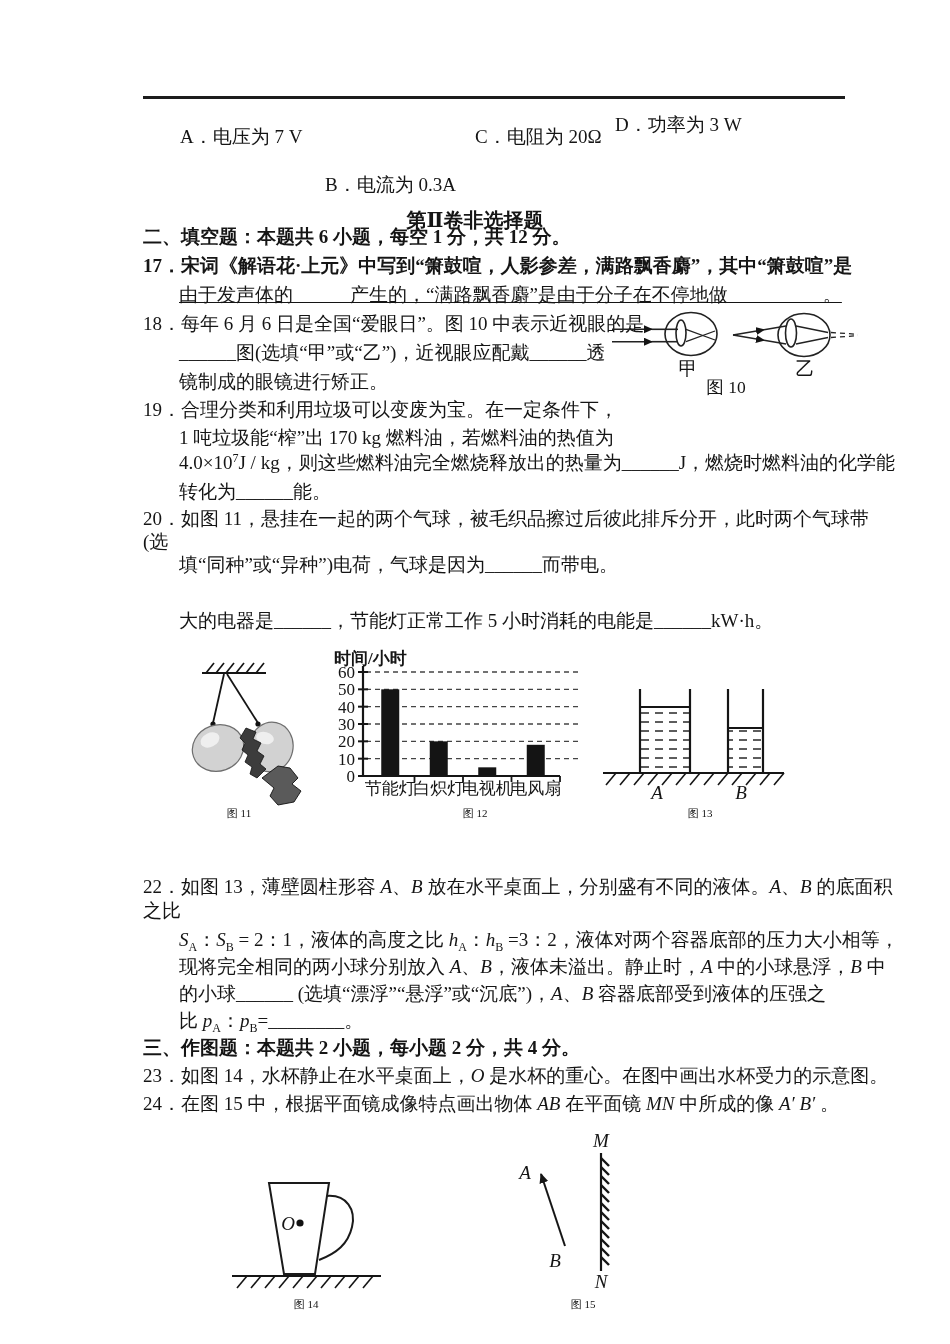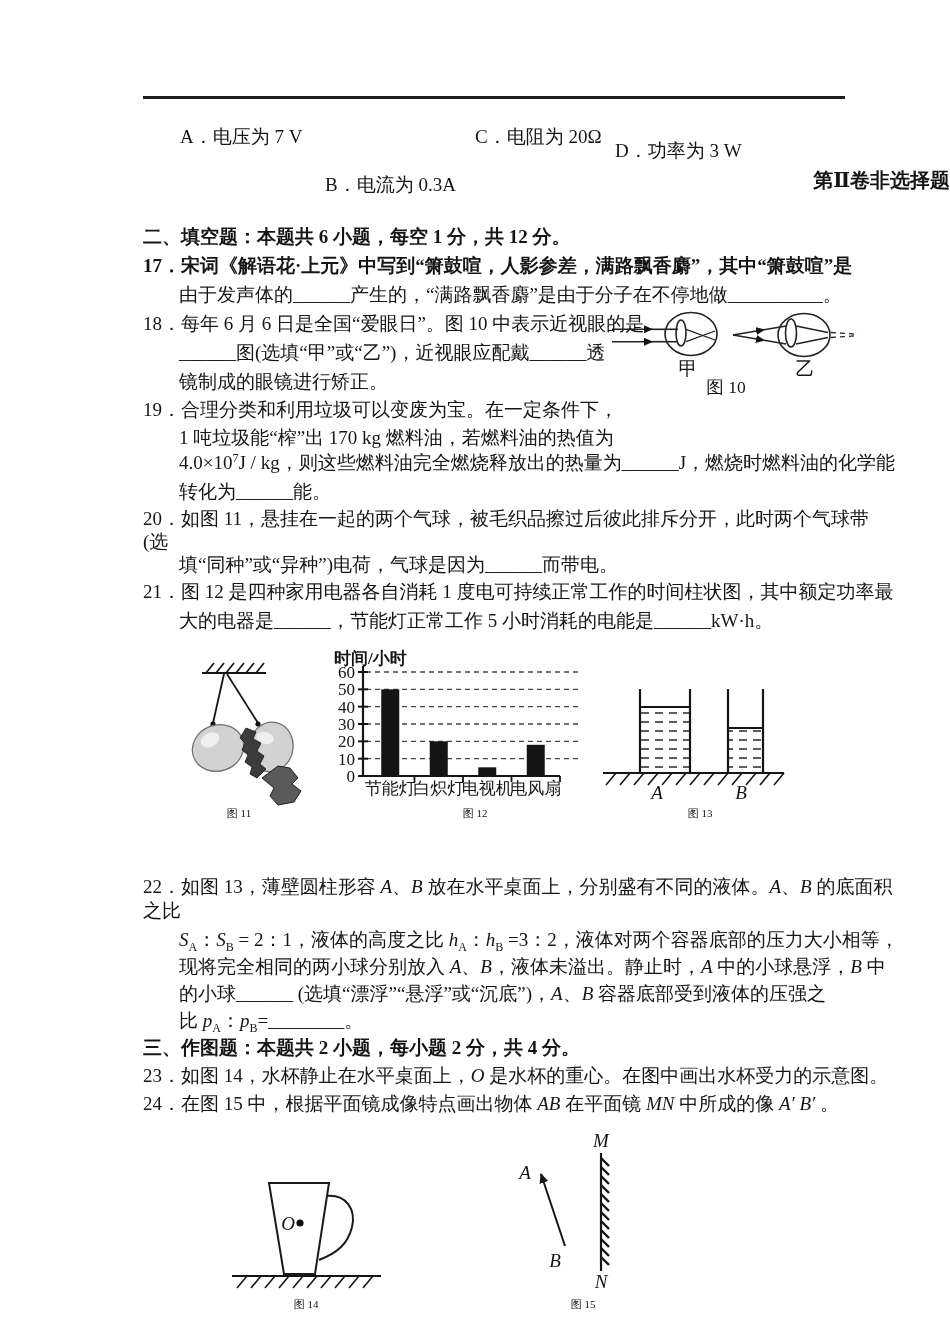--- a/index.html
+++ b/index.html
@@ -1,47 +1,47 @@
 <!DOCTYPE html>
 <html><head>
 <meta charset="utf-8">
 <style>
   html,body{margin:0;padding:0;background:#ffffff;}
   .page{position:relative;width:950px;height:1344px;background:#ffffff;overflow:hidden;
         font-family:"Liberation Serif","DejaVu Serif",serif;color:#151515;}
   .rule{position:absolute;background:#1d1d1d;}
   .ln{position:absolute;white-space:nowrap;font-size:19px;line-height:1.15;}
   .b{font-weight:bold;}
-  .ctr{left:0;width:950px;text-align:right;}
+  .ctr{left:0;width:950px;text-align:center;margin-top:40px;}
   .t20{font-size:20px;}
   sup{font-size:12px;vertical-align:super;line-height:0;}
   sub{font-size:12px;vertical-align:sub;line-height:0;}
   .it{font-style:italic;}
   .fig{position:absolute;}
   svg{font-family:"Liberation Serif","DejaVu Serif",serif;}
   .cap{position:absolute;font-size:11px;text-align:center;white-space:nowrap;}
 </style>
 </head>
 <body>
 
 <div class="page">
 
   <div class="rule" style="left:143px;top:96px;width:702px;height:2.5px;"></div>
 
   <div class="ln" style="left:180px;top:126px;">A．电压为 7 V</div>
   <div class="ln" style="left:325px;top:126px;margin-top:48px;">B．电流为 0.3A</div>
   <div class="ln" style="left:475px;top:126px;">C．电阻为 20Ω</div>
-  <div class="ln" style="left:615px;top:140px;text-align:center;">D．功率为 3 W</div>
+  <div class="ln" style="left:615px;top:114px;text-align:center;">D．功率为 3 W</div>
 
   <div class="ln ctr b t20" style="top:169px;">第Ⅱ卷非选择题</div>
 
   <div class="ln b" style="left:143px;top:226px;">二、填空题：本题共 6 小题，每空 1 分，共 12 分。</div>
 
   <div class="ln" style="left:143px;top:255px;font-weight:bold;">17．宋词《解语花·上元》中写到“箫鼓喧，人影参差，满路飘香麝”，其中“箫鼓喧”是</div>
-  <div class="ln" style="left:179px;top:284px;">由于发声体的______产生的，“满路飘香麝”是由于分子在不停地做__________。</div>
+  <div class="ln" style="left:179px;top:284px;text-decoration:underline;">由于发声体的______产生的，“满路飘香麝”是由于分子在不停地做__________。</div>
 
   <div class="ln" style="left:143px;top:313px;">18．每年 6 月 6 日是全国“爱眼日”。图 10 中表示近视眼的是</div>
   <div class="ln" style="left:179px;top:342px;">______图(选填“甲”或“乙”)，近视眼应配戴______透</div>
   <div class="ln" style="left:179px;top:371px;">镜制成的眼镜进行矫正。</div>
 
   <svg class="fig" style="left:608px;top:298px;" width="270" height="100" viewBox="0 0 270 100">
     <defs>
       <marker id="ah10" markerWidth="11" markerHeight="9" refX="8" refY="4" orient="auto" markerUnits="userSpaceOnUse">
         <path d="M0,0 L9,4 L0,8 z" fill="#151515"></path>
       </marker>
@@ -75,21 +75,20 @@
 
   <div class="ln" style="left:143px;top:399px;">19．合理分类和利用垃圾可以变废为宝。在一定条件下，</div>
   <div class="ln" style="left:179px;top:427px;">1 吨垃圾能“榨”出 170 kg 燃料油，若燃料油的热值为</div>
   <div class="ln" style="left:179px;top:452px;"><span>4.0×10</span><sup>7</sup><span>J / kg，则这些燃料油完全燃烧释放出的热量为______J，燃烧时燃料油的化学能</span></div>
   <div class="ln" style="left:179px;top:481px;">转化为______能。</div>
 
   <div class="ln" style="left:143px;top:508px;">20．如图 11，悬挂在一起的两个气球，被毛织品擦过后彼此排斥分开，此时两个气球带</div>
   <div class="ln" style="left:143px;top:531px;">(选</div>
   <div class="ln" style="left:179px;top:554px;">填“同种”或“异种”)电荷，气球是因为______而带电。</div>
 
-  <div class="ln" style="left:143px;top:581px;">21．图 12 是四种家用电器各自消耗 1 度电可持续正常工作的时间柱状图，其中额定功率最</div>
   <div class="ln" style="left:179px;top:610px;">大的电器是______，节能灯正常工作 5 小时消耗的电能是______kW·h。</div>
 
   <svg class="fig" style="left:150px;top:650px;" width="175" height="160" viewBox="0 0 175 160">
     <g stroke="#151515" stroke-width="1.7">
       <line x1="52" y1="23" x2="116" y2="23" stroke-width="2.2"></line>
       <line x1="56" y1="23" x2="64" y2="13"></line>
       <line x1="66" y1="23" x2="74" y2="13"></line>
       <line x1="76" y1="23" x2="84" y2="13"></line>
       <line x1="86" y1="23" x2="94" y2="13"></line>
       <line x1="96" y1="23" x2="104" y2="13"></line>

